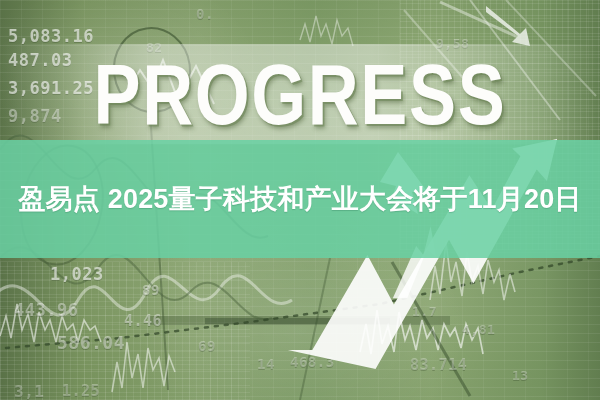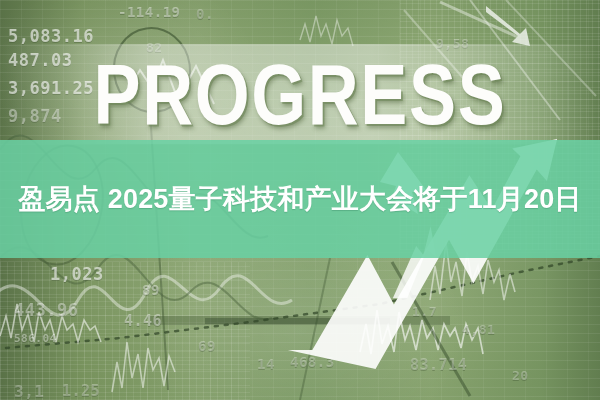--- a/index.html
+++ b/index.html
@@ -227,37 +227,36 @@
 
     <path d="M392 262 L470 396" stroke="#2f4526" stroke-opacity=".45" stroke-width="3" fill="none"></path>
     <path d="M330 258 L300 400" stroke="#2f4526" stroke-opacity=".30" stroke-width="2" fill="none"></path>
   </svg>
 
   <div class="bg-layer" id="tickers">
       <div class="ticker" style="left: 8px; top: 26px; font-size: 17px;">5,083.16</div>
       <div class="ticker" style="left: 8px; top: 50px; font-size: 17px;">487.03</div>
       <div class="ticker" style="left: 8px; top: 78px; font-size: 17px;">3,691.25</div>
       <div class="ticker dim" style="left: 8px; top: 106px; font-size: 17px;">9,874</div>
-      <div class="ticker dim" style="left: 118px; top: 4px; font-size: 14px;">-114.19</div>
       <div class="ticker dim2" style="left: 196px; top: 6px; font-size: 14px;">0.</div>
       <div class="ticker dim2" style="left: 146px; top: 40px; font-size: 13px;">82</div>
       <div class="ticker" style="left: 14px; top: 264px; font-size: 17px; padding-left: 36px;">1,023</div>
       <div class="ticker dim" style="left: 14px; top: 300px; font-size: 17px;">443.96</div>
-      <div class="ticker dim" style="left: 14px; top: 332px; font-size: 11px;">586.04</div>
+      <div class="ticker dim" style="left: 14px; top: 332px; font-size: 18px; padding-left: 43px;">586.04</div>
       <div class="ticker dim2" style="left: 14px; top: 382px; font-size: 16px;">3,1</div>
       <div class="ticker dim2" style="left: 62px; top: 382px; font-size: 15px;">1.25</div>
       <div class="ticker dim" style="left: 142px; top: 282px; font-size: 14px;">89</div>
       <div class="ticker dim" style="left: 124px; top: 312px; font-size: 15px;">4.46</div>
       <div class="ticker dim2" style="left: 198px; top: 338px; font-size: 14px;">69</div>
       <div class="ticker dim2" style="left: 257px; top: 356px; font-size: 14px;">14</div>
       <div class="ticker dim2" style="left: 290px; top: 354px; font-size: 14px;">468.3</div>
       <div class="ticker dim2" style="left: 410px; top: 356px; font-size: 15px; text-align: center;">83.714</div>
       <div class="ticker dim2" style="left: 462px; top: 322px; font-size: 13px;">4,81</div>
       <div class="ticker dim2" style="left: 412px; top: 304px; font-size: 13px;">1.7</div>
-      <div class="ticker dim2" style="left: 512px; top: 368px; font-size: 13px;">20</div>
+      <div class="ticker dim2" style="left: 512px; top: 368px; font-size: 13px;">13</div>
       <div class="ticker dim2" style="left: 436px; top: 36px; font-size: 13px;">9,58</div>
     </div>
 
   <svg class="arrow-layer" viewBox="0 0 600 400">
     <g fill="#ffffff" fill-opacity=".90">
       <path d="M292 400 L316 400 L370 300 L396 352 L470 216 L492 252 L520 196
                L512 188 L556 178 L546 222 L536 210 L474 330 L450 284 L378 420 Z" transform="translate(-10,-30) scale(1.02,0.95)"></path>
     </g>
 
     <path d="M404 152 L432 190 L418 192 L424 214 L398 198 L402 186 L386 182 Z" fill="#ffffff" fill-opacity=".92" transform="translate(-6,0)"></path>

